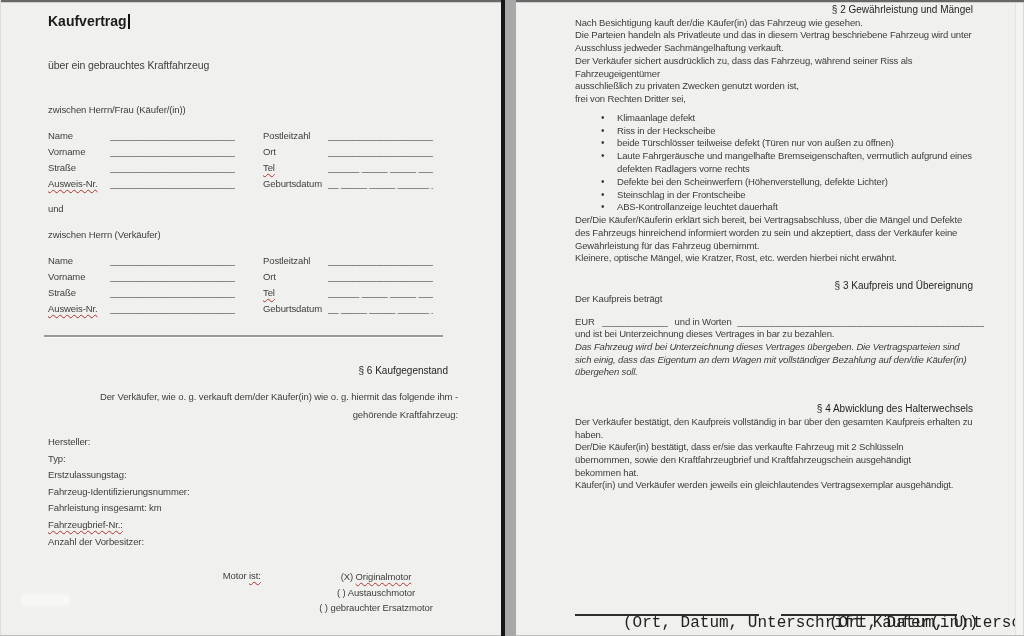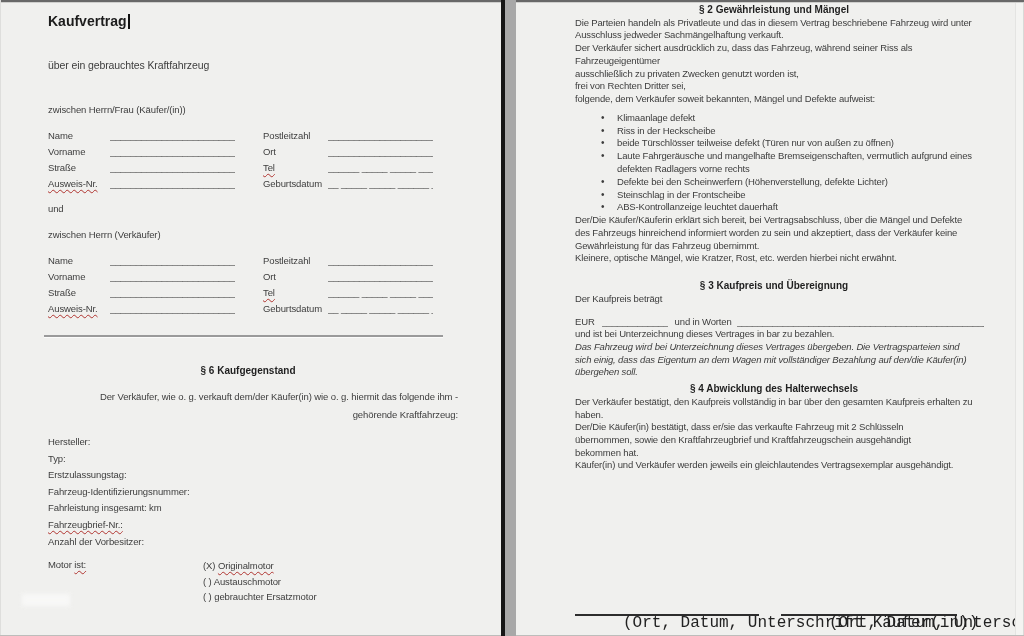--- a/index.html
+++ b/index.html
@@ -31,37 +31,37 @@
   .fblock{margin-top:13px;}
   .frow{height:16px;white-space:nowrap;}
   .flabel{display:inline-block;width:62px;vertical-align:bottom;}
   .flabel2{display:inline-block;width:65px;vertical-align:bottom;}
   .fline{display:inline-block;overflow:hidden;white-space:nowrap;vertical-align:bottom;height:13px;color:#4a4a4a;}
   .fw1{width:125px;margin-right:28px;}
   .fw2{width:105px;}
   .und-label{margin-top:9px;}
   .seller-intro{margin-top:13px;}
   .rule{margin:17px 0 0 -4px;width:399px;height:2px;background:#9a9a9a;border:0;box-shadow:0 1px 0 #fbfbfa;}
-  .sec-heading{font-weight:bold;color:#1f1f1f;font-size:10px;letter-spacing:0;text-align:center;}
+  .sec-heading{font-weight:normal;color:#1f1f1f;font-size:10px;letter-spacing:0;text-align:right;}
   .lp .sec-heading{margin-top:27px;width:400px;}
   .s1-intro{margin-top:11px;width:410px;line-height:18px;text-align:right;}
   .s1-fields{margin-top:10px;line-height:16.6px;}
-  .motor-row{margin-top:8px;white-space:nowrap;}
+  .motor-row{margin-top:19px;white-space:nowrap;text-align:center;}
   .motor-label{display:inline-block;width:155px;vertical-align:top;}
   .motor-opts{display:inline-block;vertical-align:top;line-height:15.6px;}
   .misspell{text-decoration:underline;text-decoration-style:wavy;text-decoration-color:#b03430;text-decoration-thickness:1px;text-underline-offset:2px;}
   .watermark{position:absolute;left:22px;top:591px;width:48px;height:12px;background:#fafaf9;filter:blur(2px);opacity:.8;}
 
   
   .rp{padding:1px 0 0 59px;font-size:9.5px;letter-spacing:-0.15px;line-height:12.7px;}
   .rp .sec-heading{width:398px;}
   .rp p{margin:0;width:398px;}
   .rp .w380{width:380px;}
   .mt12{margin-top:12px;} .mt9{margin-top:9px;} .mt10{margin-top:10px;}
-  .mt15{margin-top:15px;} .mt19{margin-top:19px;font-style:italic;} .mt16{margin-top:4px;}
+  .mt15{margin-top:15px;} .mt19{margin-top:19px;font-style:italic;} .mt16{margin-top:24px;}
   .defect-list{margin:6px 0 0 0;padding:0 0 0 26px;width:372px;list-style:none;}
   .defect-list li{position:relative;padding-left:16px;line-height:12.4px;margin-bottom:0.5px;}
   .defect-list li::before{content:"\2022";position:absolute;left:0;top:0;font-size:10px;}
   .eur-row{margin-top:10px;white-space:nowrap;}
   .eur-row .fline{height:12px;}
   .ew1{width:66px;margin:0 7px 0 7px;}
   .ew2{width:247px;margin-left:5px;}
   .sig-row{position:absolute;left:59px;top:611px;width:406px;}
   .sig-col{position:absolute;top:0;}
   .sig-col-buyer{left:0;width:184px;}
@@ -149,27 +149,27 @@
     </span>
   </div>
 
   <div class="watermark"></div>
 </div>
 
 <div class="page page-right rp">
 
   <div class="sec-heading">§ 2 Gewährleistung und Mängel</div>
 
+  <p class="mt12">Nach Besichtigung kauft der/die Käufer(in) das Fahrzeug wie gesehen.</p>
   <p class="mt9">Die Parteien handeln als Privatleute und das in diesem Vertrag beschriebene Fahrzeug wird unter Ausschluss jedweder Sachmängelhaftung verkauft.</p>
   <p class="mt9">Der Verkäufer sichert ausdrücklich zu, dass das Fahrzeug, während seiner Riss als Fahrzeugeigentümer</p>
 
   <p class="mt9">
     <span style="display:block">ausschließlich zu privaten Zwecken genutzt worden ist,</span>
     <span style="display:block">frei von Rechten Dritter sei,</span>
-    <span style="display:block">folgende, dem Verkäufer soweit bekannten, Mängel und Defekte aufweist:</span>
   </p>
 
   <ul class="defect-list">
     <li>Klimaanlage defekt</li>
     <li>Riss in der Heckscheibe</li>
     <li>beide Türschlösser teilweise defekt (Türen nur von außen zu öffnen)</li>
     <li>Laute Fahrgeräusche und mangelhafte Bremseigenschaften, vermutlich aufgrund eines defekten Radlagers vorne rechts</li>
     <li>Defekte bei den Scheinwerfern (Höhenverstellung, defekte Lichter)</li>
     <li>Steinschlag in der Frontscheibe</li>
     <li>ABS-Kontrollanzeige leuchtet dauerhaft</li>

